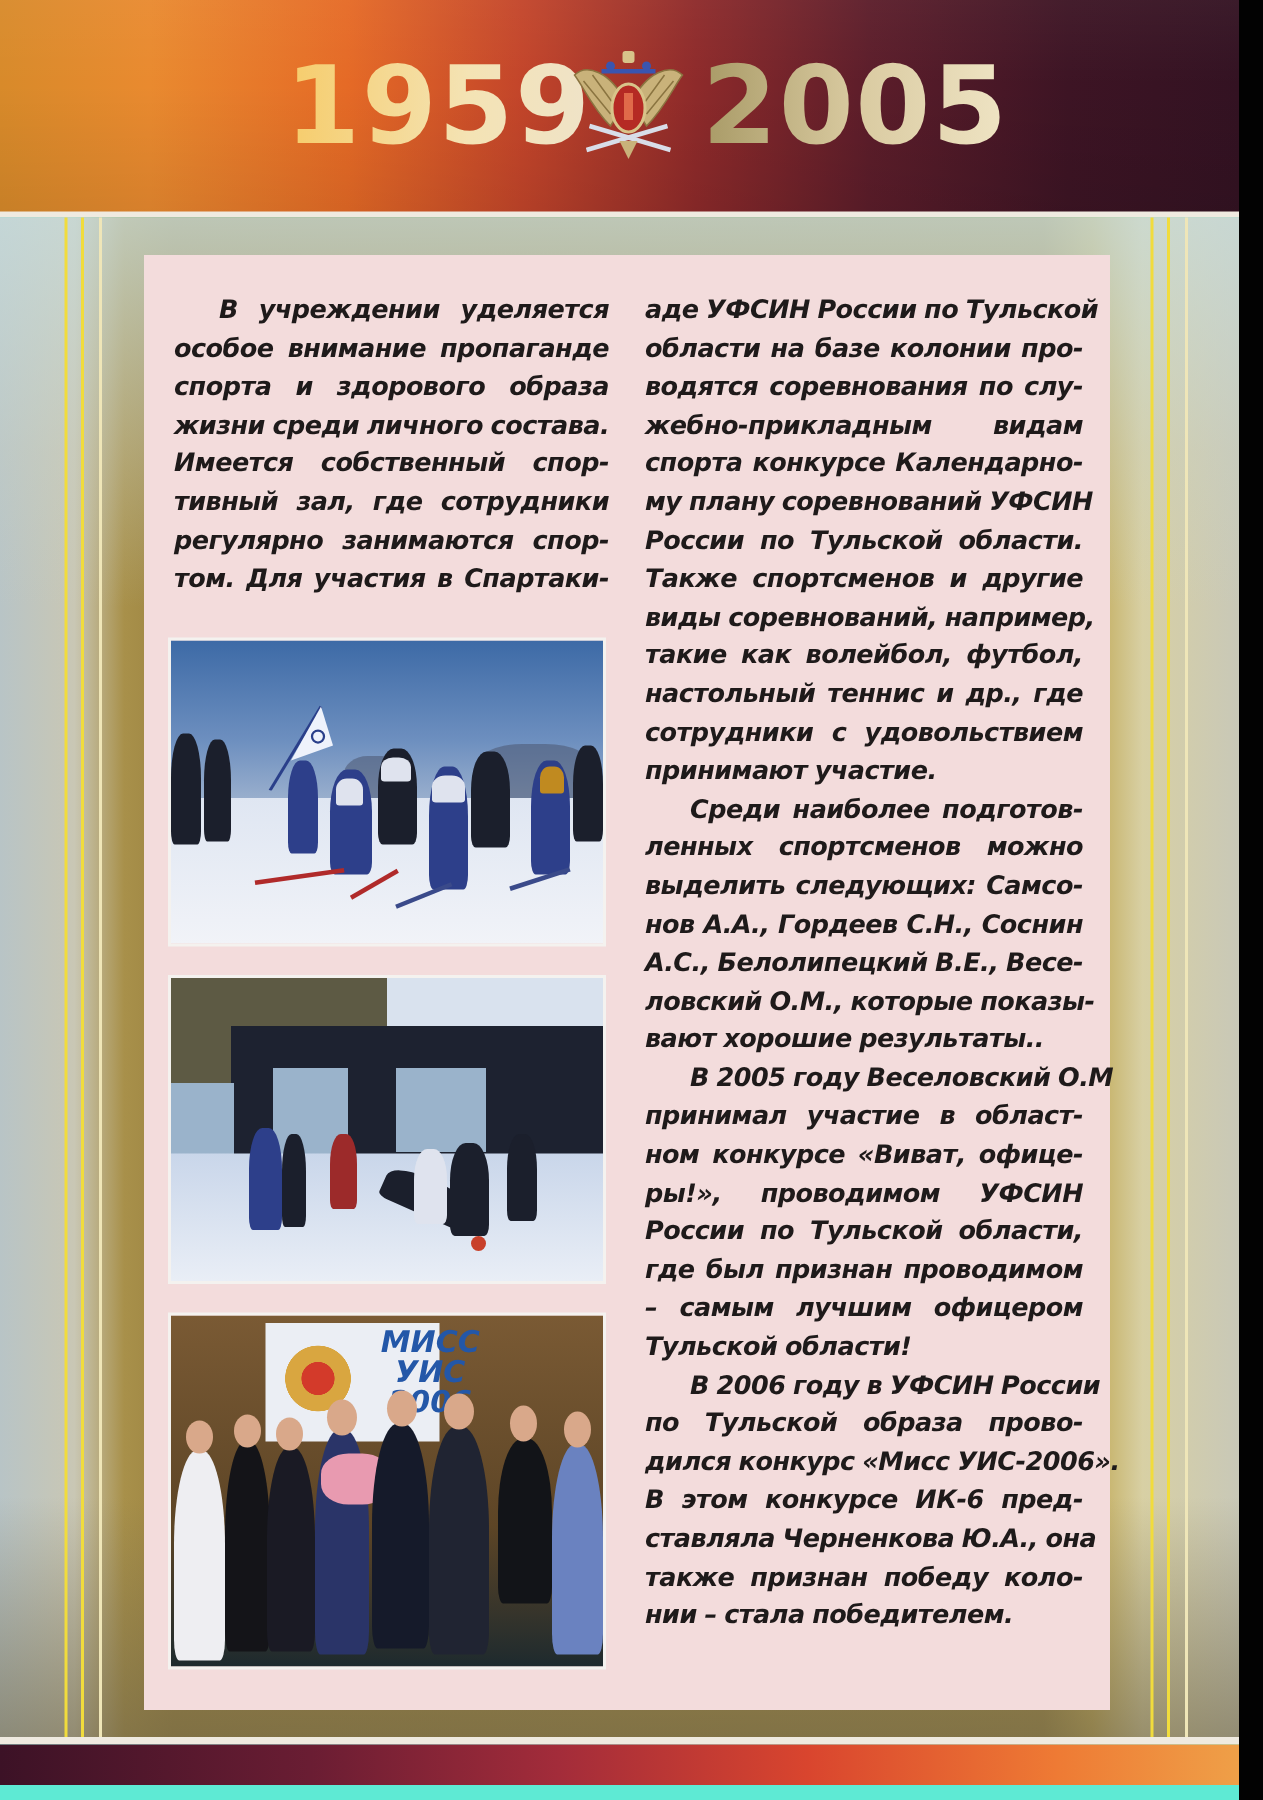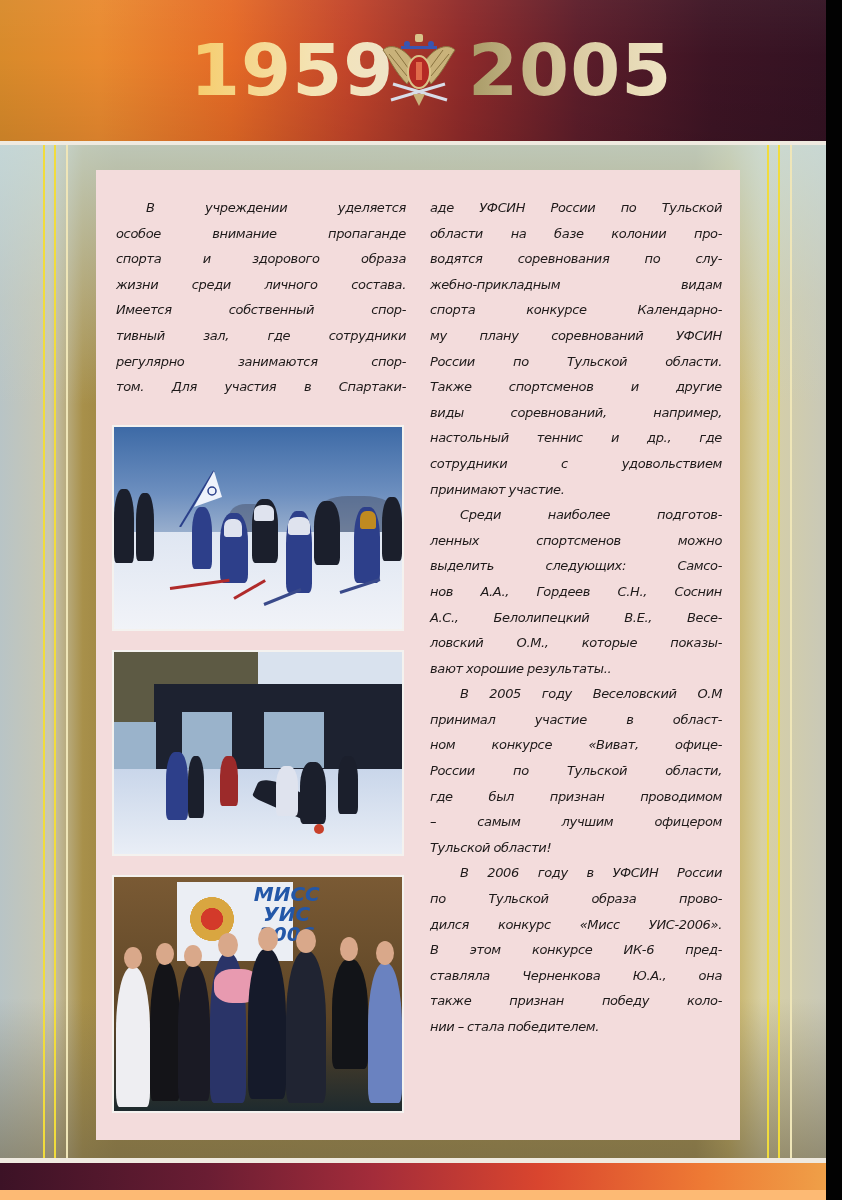--- a/index.html
+++ b/index.html
@@ -1,21 +1,21 @@
 <!DOCTYPE html>
 <html><head>
 <meta charset="utf-8">
 <style>
   * { box-sizing: border-box; margin: 0; padding: 0; }
   html, body { width: 842px; height: 1200px; overflow: hidden; background: #050505; }
   body { position: relative; font-family: "DejaVu Sans", sans-serif; }
 
   .page {
     position: absolute; left: 0; top: 0; width: 828px; height: 1200px;
-    background: #fdba74;
+    background: #5eead4;
   }
 
   
   .header {
     position: absolute; left: 0; top: 0; width: 828px; height: 142px;
     background: linear-gradient(90deg, #d88a2a 0%, #e98a2f 12%, #e56a26 28%, #c3452a 42%, #8e2a2a 56%, #5c1d2a 70%, #3d1424 86%, #331222 100%);
   }
   .header .sheen {
     position: absolute; inset: 0;
     background: linear-gradient(180deg, rgba(255,255,255,0.04) 0%, rgba(0,0,0,0) 40%, rgba(0,0,0,0.08) 100%);
@@ -94,22 +94,22 @@
   .banner-text { position: absolute; left: 45%; top: 3%; width: 30%; font-family: "DejaVu Sans", sans-serif; font-weight: bold; font-style: italic;
     color: #2357a8; font-size: 20px; line-height: 20px; text-align: center; }
   .banner-eagle { position: absolute; left: 26%; top: 6%; width: 16%; height: 24%; border-radius: 50%;
     background: radial-gradient(circle, #d33a2a 0 30%, #d9a640 31% 60%, rgba(0,0,0,0) 61%); }
   .figure { position: absolute; border-radius: 45% 45% 10% 10%; }
   .head { position: absolute; border-radius: 50%; background: #d9a88a; }
 
   
   .text {
     position: absolute; font-family: "DejaVu Sans", sans-serif; font-style: italic;
-    font-size: 13px; line-height: 25.6px; color: #1e1a1a; text-align: justify;
-    letter-spacing: -0.35px; word-spacing: -0.5px;
+    font-size: 17px; line-height: 25.6px; color: #1e1a1a; text-align: justify;
+    letter-spacing: -0.35px; word-spacing: -0.5px; font-weight: bold;
   }
   .col-left { left: 116px; top: 195px; width: 290px; }
   .col-right { left: 430px; top: 195px; width: 292px; }
   .line { display: block; text-align: justify; text-align-last: justify; white-space: nowrap; }
   .line.last { text-align-last: left; }
   .line.ind { padding-left: 30px; }
 
   
   .footer-rule { position: absolute; left: 0; top: 1158px; width: 828px; height: 5px; background: #efeae0; }
   .footer {
@@ -250,33 +250,35 @@
   <div class="text col-right">
     <span class="line">аде УФСИН России по Тульской</span>
     <span class="line">области на базе колонии про-</span>
     <span class="line">водятся соревнования по слу-</span>
     <span class="line">жебно-прикладным видам</span>
     <span class="line">спорта конкурсе Календарно-</span>
     <span class="line">му плану соревнований УФСИН</span>
     <span class="line">России по Тульской области.</span>
     <span class="line">Также спортсменов и другие</span>
     <span class="line">виды соревнований, например,</span>
+    <span class="line">такие как волейбол, футбол,</span>
     <span class="line">настольный теннис и др., где</span>
     <span class="line">сотрудники с удовольствием</span>
     <span class="line last">принимают участие.</span>
     <span class="line ind">Среди наиболее подготов-</span>
     <span class="line">ленных спортсменов можно</span>
     <span class="line">выделить следующих: Самсо-</span>
     <span class="line">нов А.А., Гордеев С.Н., Соснин</span>
     <span class="line">А.С., Белолипецкий В.Е., Весе-</span>
     <span class="line">ловский О.М., которые показы-</span>
     <span class="line last">вают хорошие результаты..</span>
     <span class="line ind">В 2005 году Веселовский О.М</span>
     <span class="line">принимал участие в област-</span>
     <span class="line">ном конкурсе «Виват, офице-</span>
+    <span class="line">ры!», проводимом УФСИН</span>
     <span class="line">России по Тульской области,</span>
     <span class="line">где был признан проводимом</span>
     <span class="line">– самым лучшим офицером</span>
     <span class="line last">Тульской области!</span>
     <span class="line ind">В 2006 году в УФСИН России</span>
     <span class="line">по Тульской образа прово-</span>
     <span class="line">дился конкурс «Мисс УИС-2006».</span>
     <span class="line">В этом конкурсе ИК-6 пред-</span>
     <span class="line">ставляла Черненкова Ю.А., она</span>
     <span class="line">также признан победу коло-</span>

